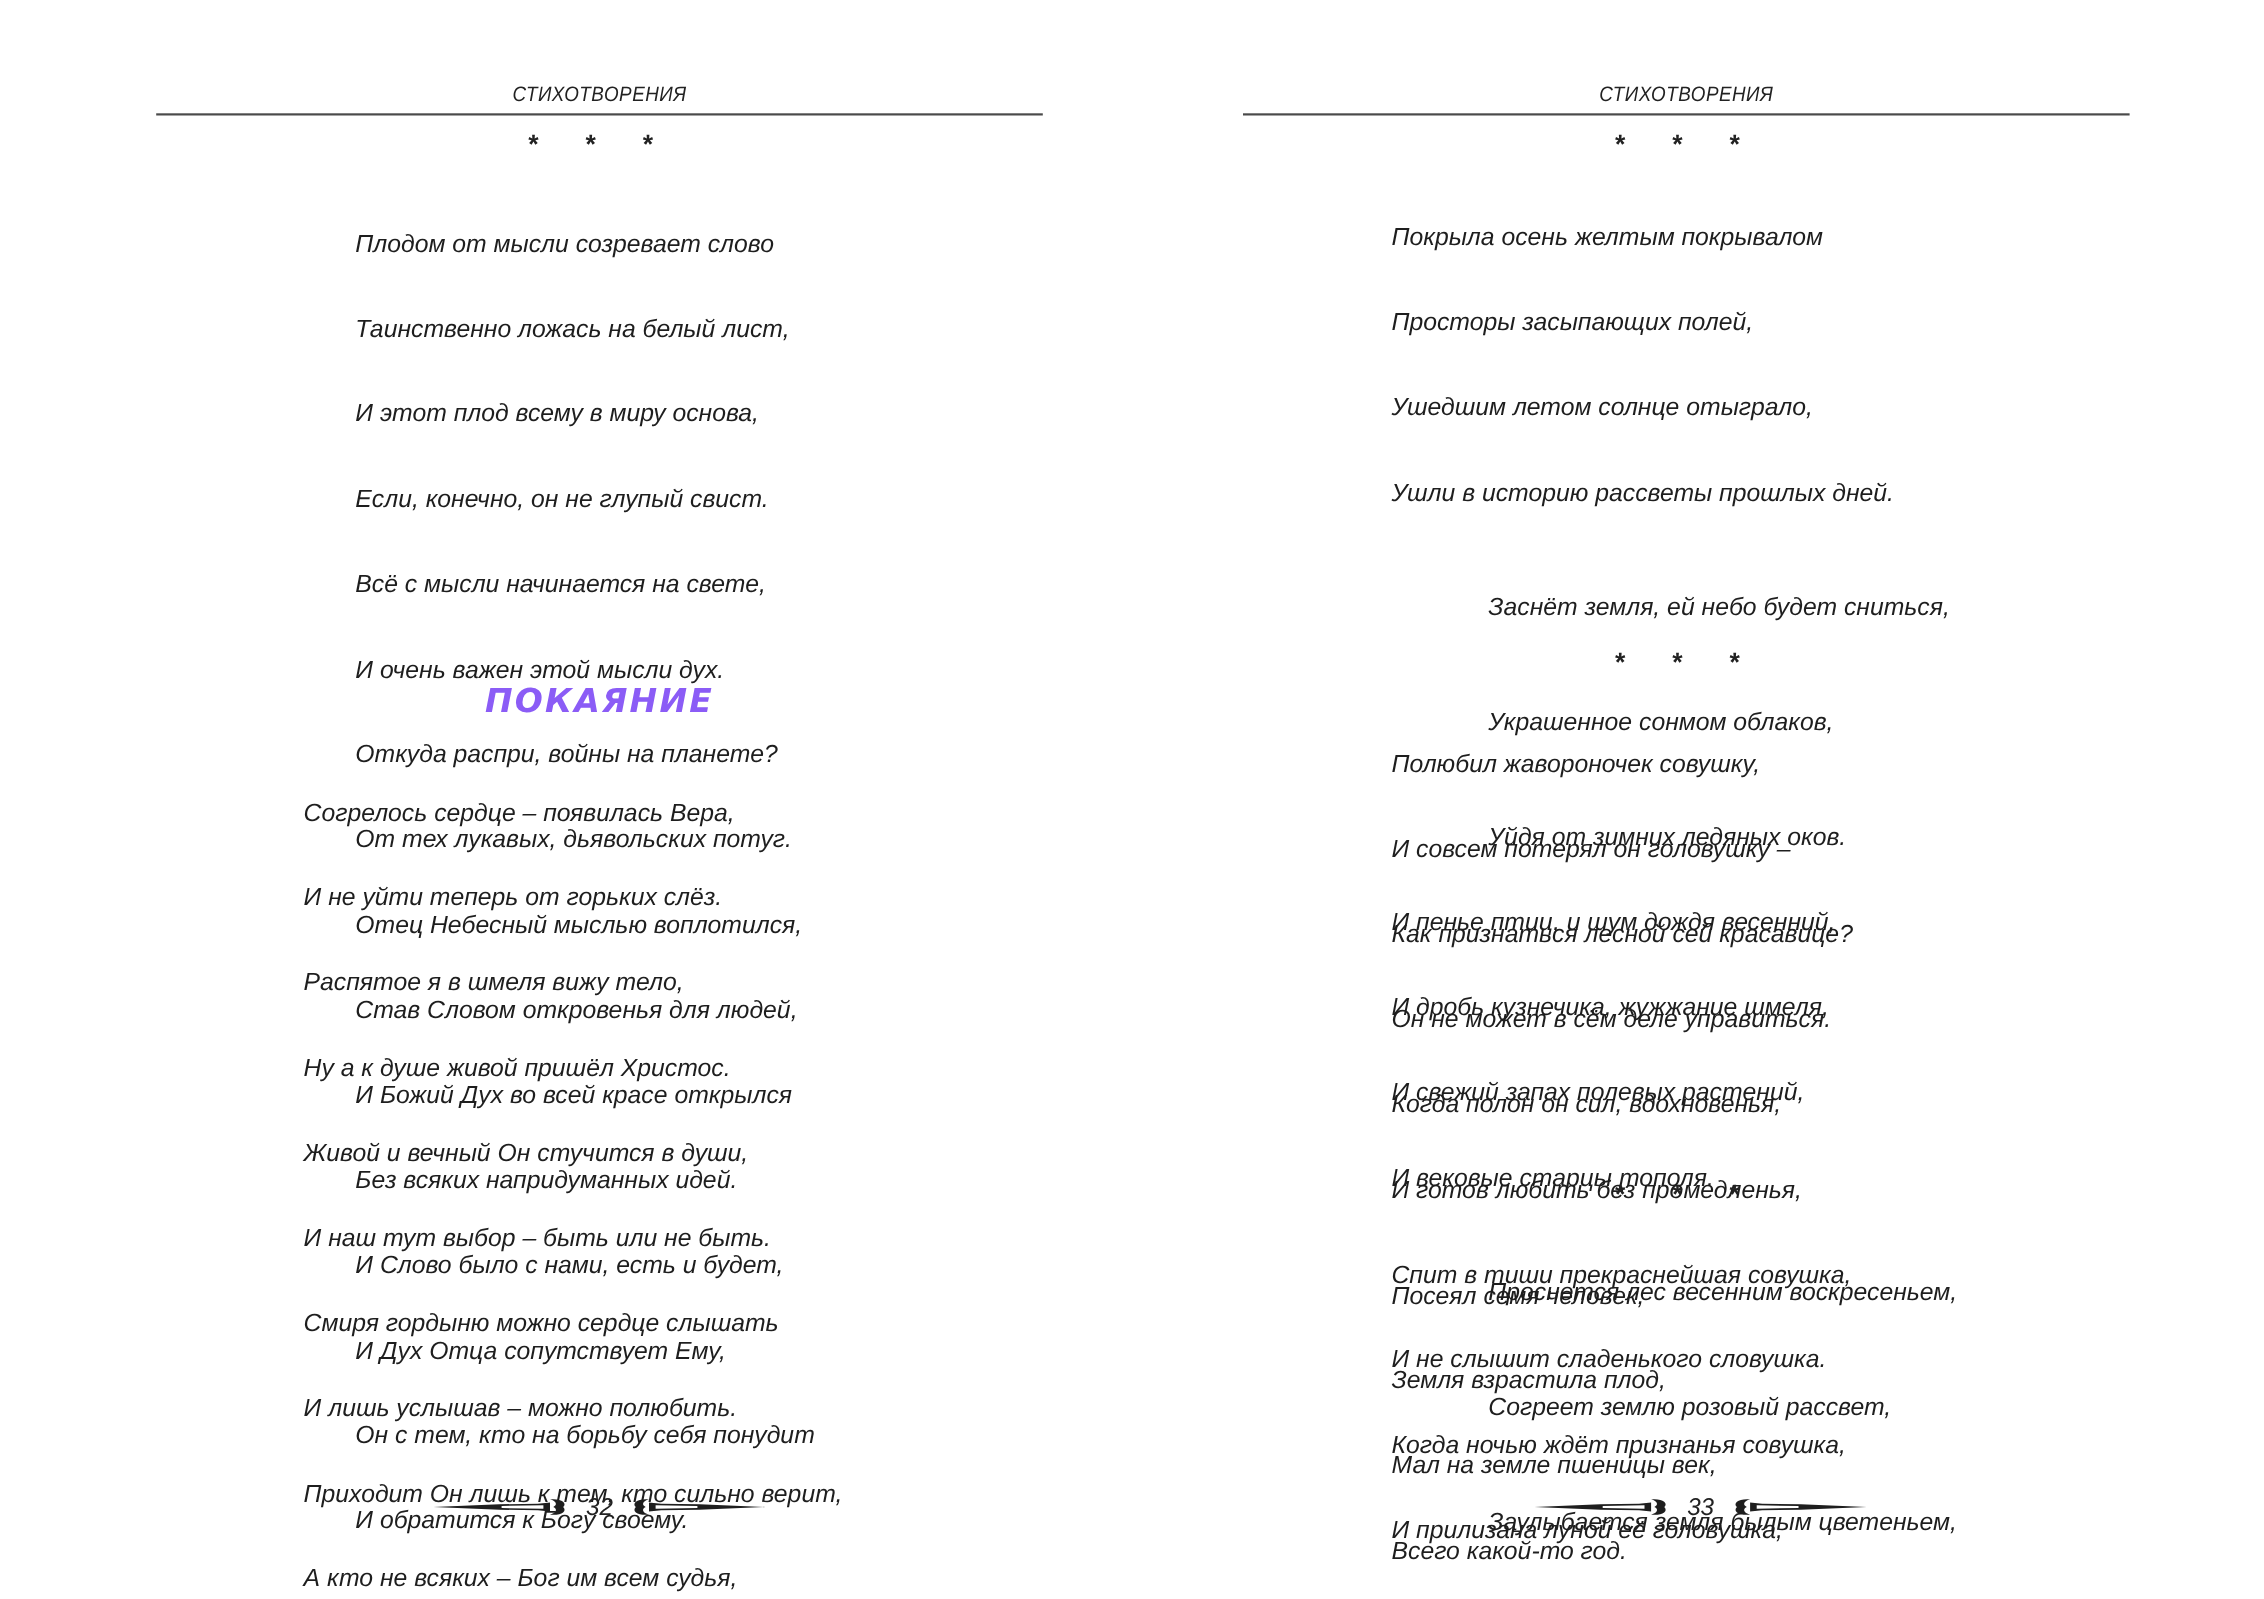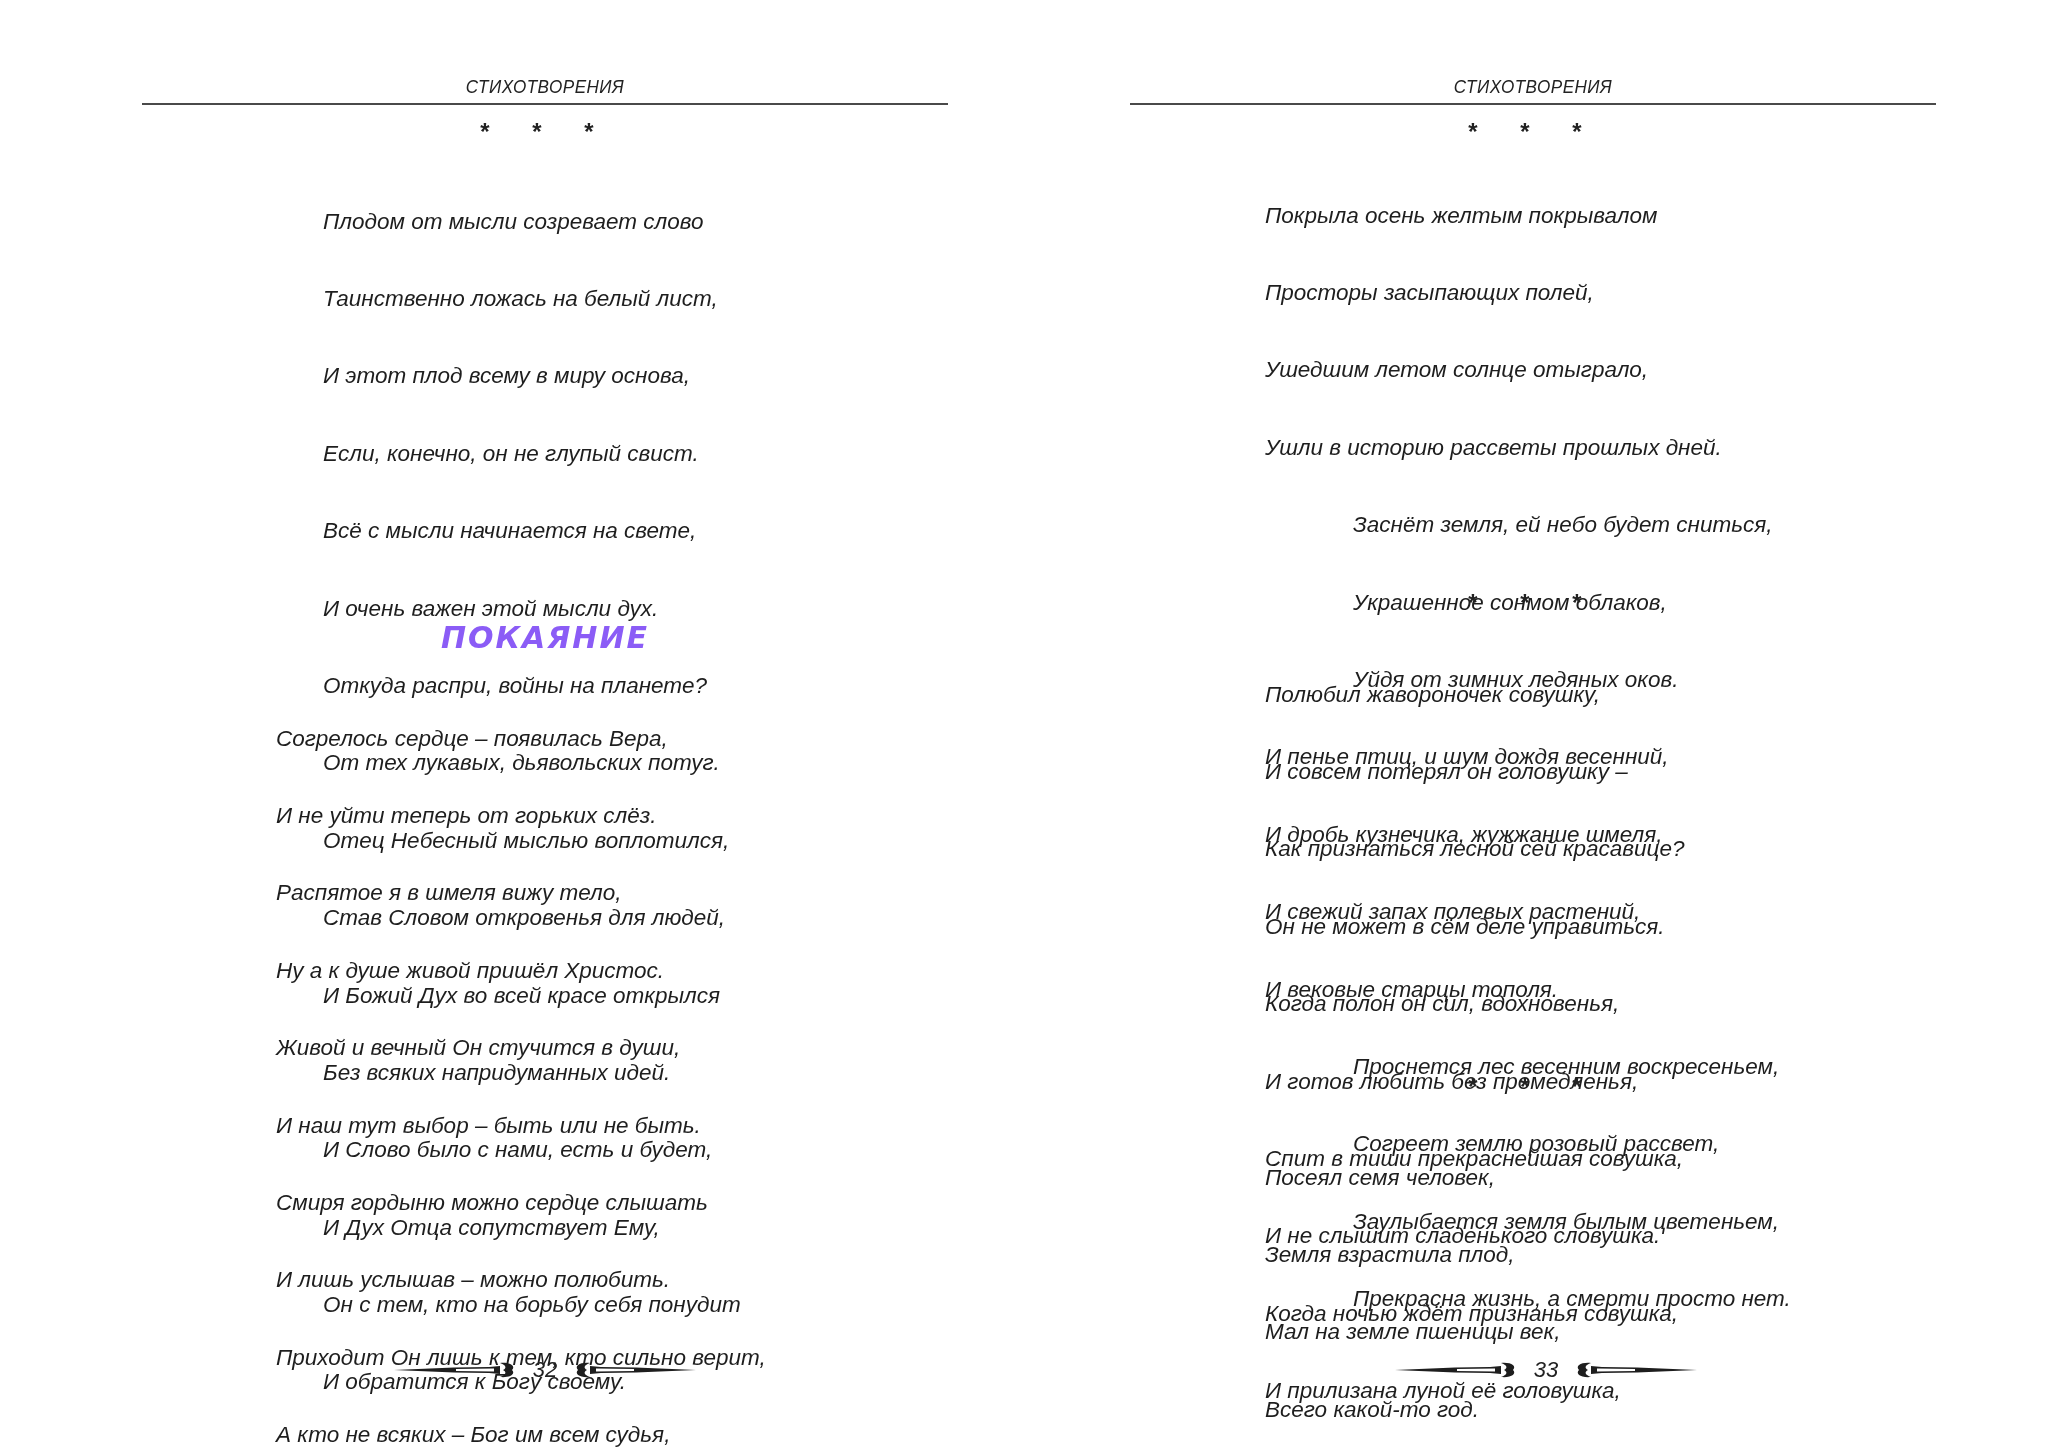--- a/index.html
+++ b/index.html
@@ -8,21 +8,21 @@
   .page { position:absolute; top:0; height:1454px;font-style:italic; }
   .page.left { left:0; width:1029px; }
   .page.right { left:1029px; width:1029px; }
   .running-head { position:absolute; top:76px; font-size:19px; letter-spacing:0.5px;
                   text-align:center; color:#222; transform:scaleX(0.9); }
   .rule { position:absolute; top:103px; height:2px; background:#4a4a4a; }
   .stars { position:absolute; font-size:24px; font-weight:bold; letter-spacing:18px;
            text-align:center; color:#222; line-height:24px; }
   .poem { position:absolute; font-size:22.5px; line-height:25.8px; white-space:pre; color:#1e1e1e; }
   .poem .line { display:block; height:25.8px; }
-  .poem .line.indent { padding-left:88px; }
+  .poem .line.indent { padding-left:88px;margin-top:27px; }
   .title { position:absolute; font-size:30px; font-weight:bold; letter-spacing:2px;
            text-align:center; color:#8b5cf6; font-family:"DejaVu Sans", sans-serif; }
   .footer { position:absolute; top:1355px; height:30px; display:flex; align-items:center; justify-content:center; }
   .footer .num { font-size:22px; margin:0 14px; color:#222; }
   .orn { display:block; }
 </style>
 </head>
 <body>
 
 <div class="page left">

